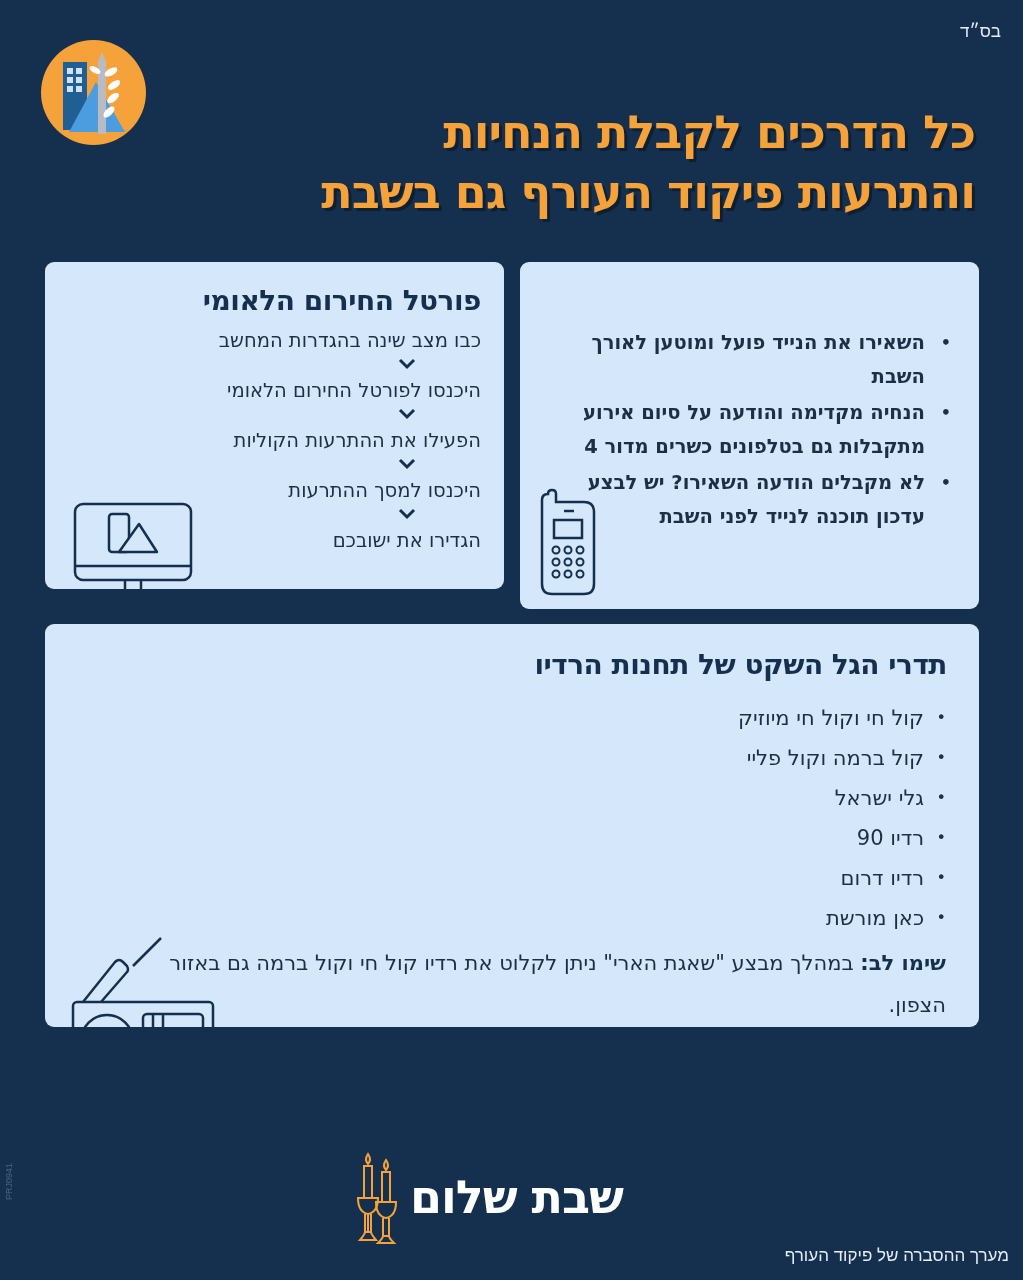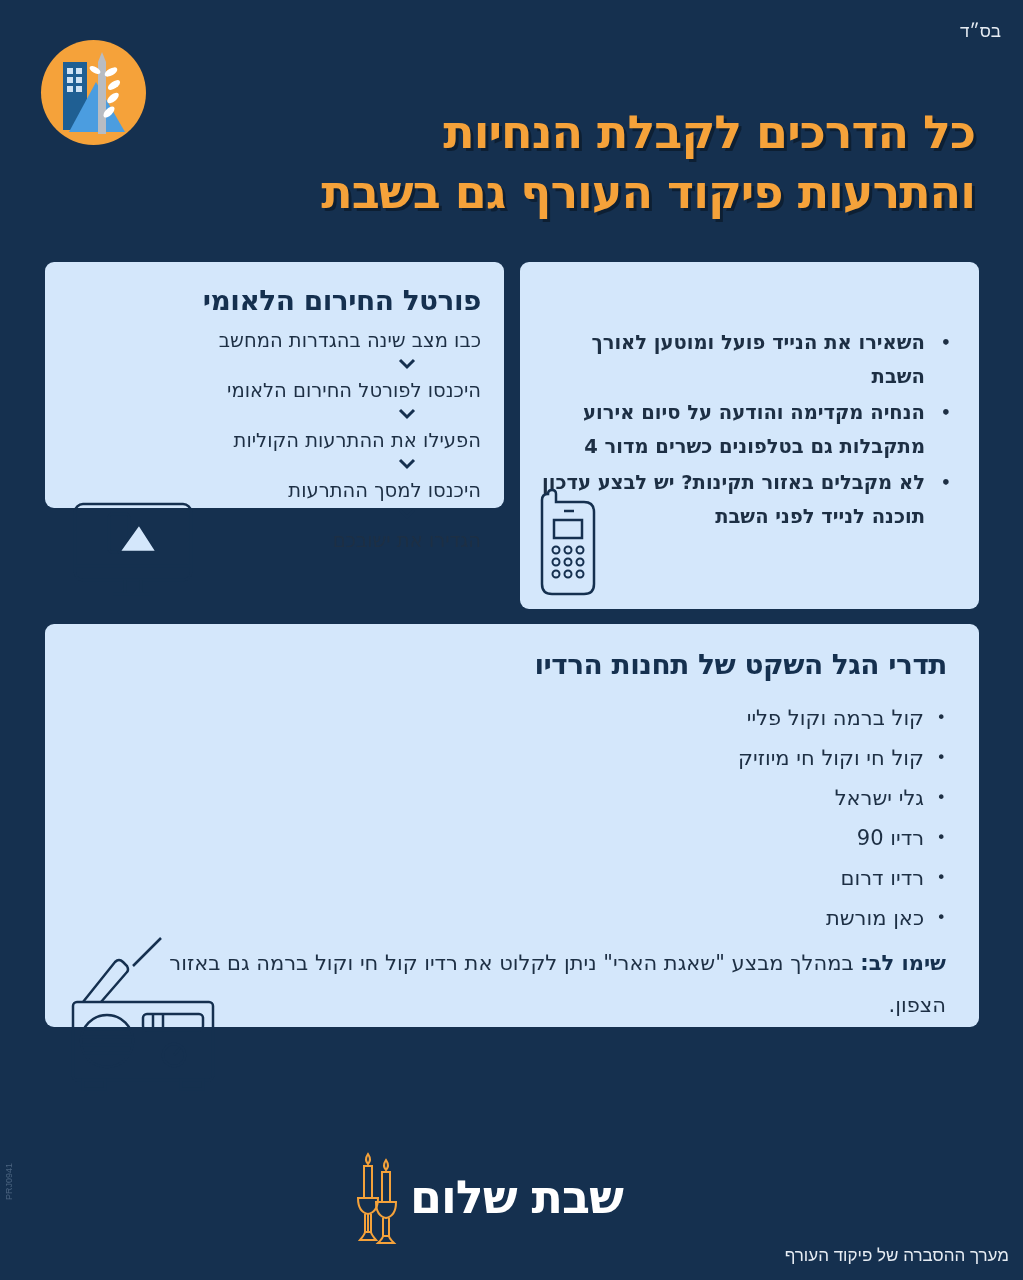--- a/index.html
+++ b/index.html
@@ -43,21 +43,21 @@
   .phone-list { position: absolute; right: 28px; top: 64px; width: 410px; list-style: none; font-weight: bold; }
   .phone-list li {
     position: relative; padding-right: 26px; font-size: 19.5px; line-height: 34px; color: #1d2f44;
     margin-bottom: 2px;
   }
   .phone-list li::before {
     content: "•"; position: absolute; right: 0; top: 0; color: #1d2f44; font-size: 16px;
   }
   .phone-icon { position: absolute; left: 18px; top: 490px; }
   
-  #card-portal { left: 45px; top: 262px; width: 459px; height: 246px; }
+  #card-portal { left: 45px; top: 262px; width: 459px; height: 327px; }
   #card-portal .card-title { position: absolute; right: 23px; top: 22px; font-size: 28px; }
   .steps { position: absolute; right: 23px; top: 64px; width: 330px; }
   .step { font-size: 19.5px; line-height: 30px; color: #1d2f44; }
   .chev { display: block; text-align: right; height: 20px; padding-right: 64px; }
   .monitor-icon { position: absolute; left: 28px; top: 240px; }
   
   #card-radio { left: 45px; top: 624px; width: 934px; height: 403px; }
   #card-radio .card-title { position: absolute; right: 32px; top: 24px; font-size: 28px; }
   .radio-list { position: absolute; right: 33px; top: 74px; list-style: none; width: 500px; }
   .radio-list li {
@@ -124,21 +124,21 @@
 
 <div class="title">
   <div>כל הדרכים לקבלת הנחיות</div>
   <div>והתרעות פיקוד העורף גם בשבת</div>
 </div>
 
 <section class="card" id="card-phone">
   <ul class="phone-list">
     <li>השאירו את הנייד פועל ומוטען לאורך השבת</li>
     <li>הנחיה מקדימה והודעה על סיום אירוע מתקבלות גם בטלפונים כשרים מדור 4</li>
-    <li>לא מקבלים באזור תקינות? יש לבצע עדכון תוכנה לנייד לפני השבת</li>
+    <li>לא מקבלים הודעה השאירו? יש לבצע עדכון תוכנה לנייד לפני השבת</li>
   </ul>
   <svg class="phone-icon" style="top:226px;" width="60" height="110" viewBox="0 0 60 110">
     <path d="M10 6 Q10 2 14 2 Q18 2 18 6 V14 H46 Q56 14 56 24 V96 Q56 106 46 106 H14 Q4 106 4 96 V12 Q4 6 10 6 Z" fill="none" stroke="#15304f" stroke-width="2.5"></path>
     <line x1="26" y1="23" x2="36" y2="23" stroke="#15304f" stroke-width="2.5"></line>
     <rect x="16" y="32" width="28" height="18" fill="none" stroke="#15304f" stroke-width="2.5"></rect>
     <g fill="none" stroke="#15304f" stroke-width="2">
       <circle cx="18" cy="62" r="3.5"></circle>
         <circle cx="30" cy="62" r="3.5"></circle>
         <circle cx="42" cy="62" r="3.5"></circle>
       <circle cx="18" cy="74" r="3.5"></circle>
@@ -179,22 +179,22 @@
     <polygon points="46,50 66,22 84,50" fill="#d4e7fb" stroke="#15304f" stroke-width="2.5" stroke-linejoin="round"></polygon>
     <line x1="52" y1="78" x2="52" y2="92" stroke="#15304f" stroke-width="2.5"></line>
     <line x1="68" y1="78" x2="68" y2="92" stroke="#15304f" stroke-width="2.5"></line>
     <line x1="40" y1="92" x2="80" y2="92" stroke="#15304f" stroke-width="2.5"></line>
   </svg>
 </section>
 
 <section class="card" id="card-radio">
   <h2 class="card-title">תדרי הגל השקט של תחנות הרדיו</h2>
   <ul class="radio-list">
+    <li>קול חי וקול חי מיוזיק</li>
     <li>קול ברמה וקול פליי</li>
-    <li>קול חי וקול חי מיוזיק</li>
     <li>גלי ישראל</li>
     <li>רדיו 90</li>
     <li>רדיו דרום</li>
     <li>כאן מורשת</li>
   </ul>
   <p class="note"><b>שימו לב:</b><span> במהלך מבצע "שאגת הארי" ניתן לקלוט את רדיו קול חי וקול ברמה גם באזור הצפון.</span></p>
   <svg class="radio-icon" width="150" height="155" viewBox="0 0 150 155">
     <line x1="62" y1="8" x2="90" y2="-20" stroke="#15304f" stroke-width="2.5" transform="translate(0,22)"></line>
     <path d="M12 66 L44 26 Q48 22 52 26 L56 30 Q58 34 56 36 L30 66" fill="none" stroke="#15304f" stroke-width="2.5"></path>
     <rect x="2" y="66" width="140" height="78" rx="4" fill="none" stroke="#15304f" stroke-width="2.5"></rect>

